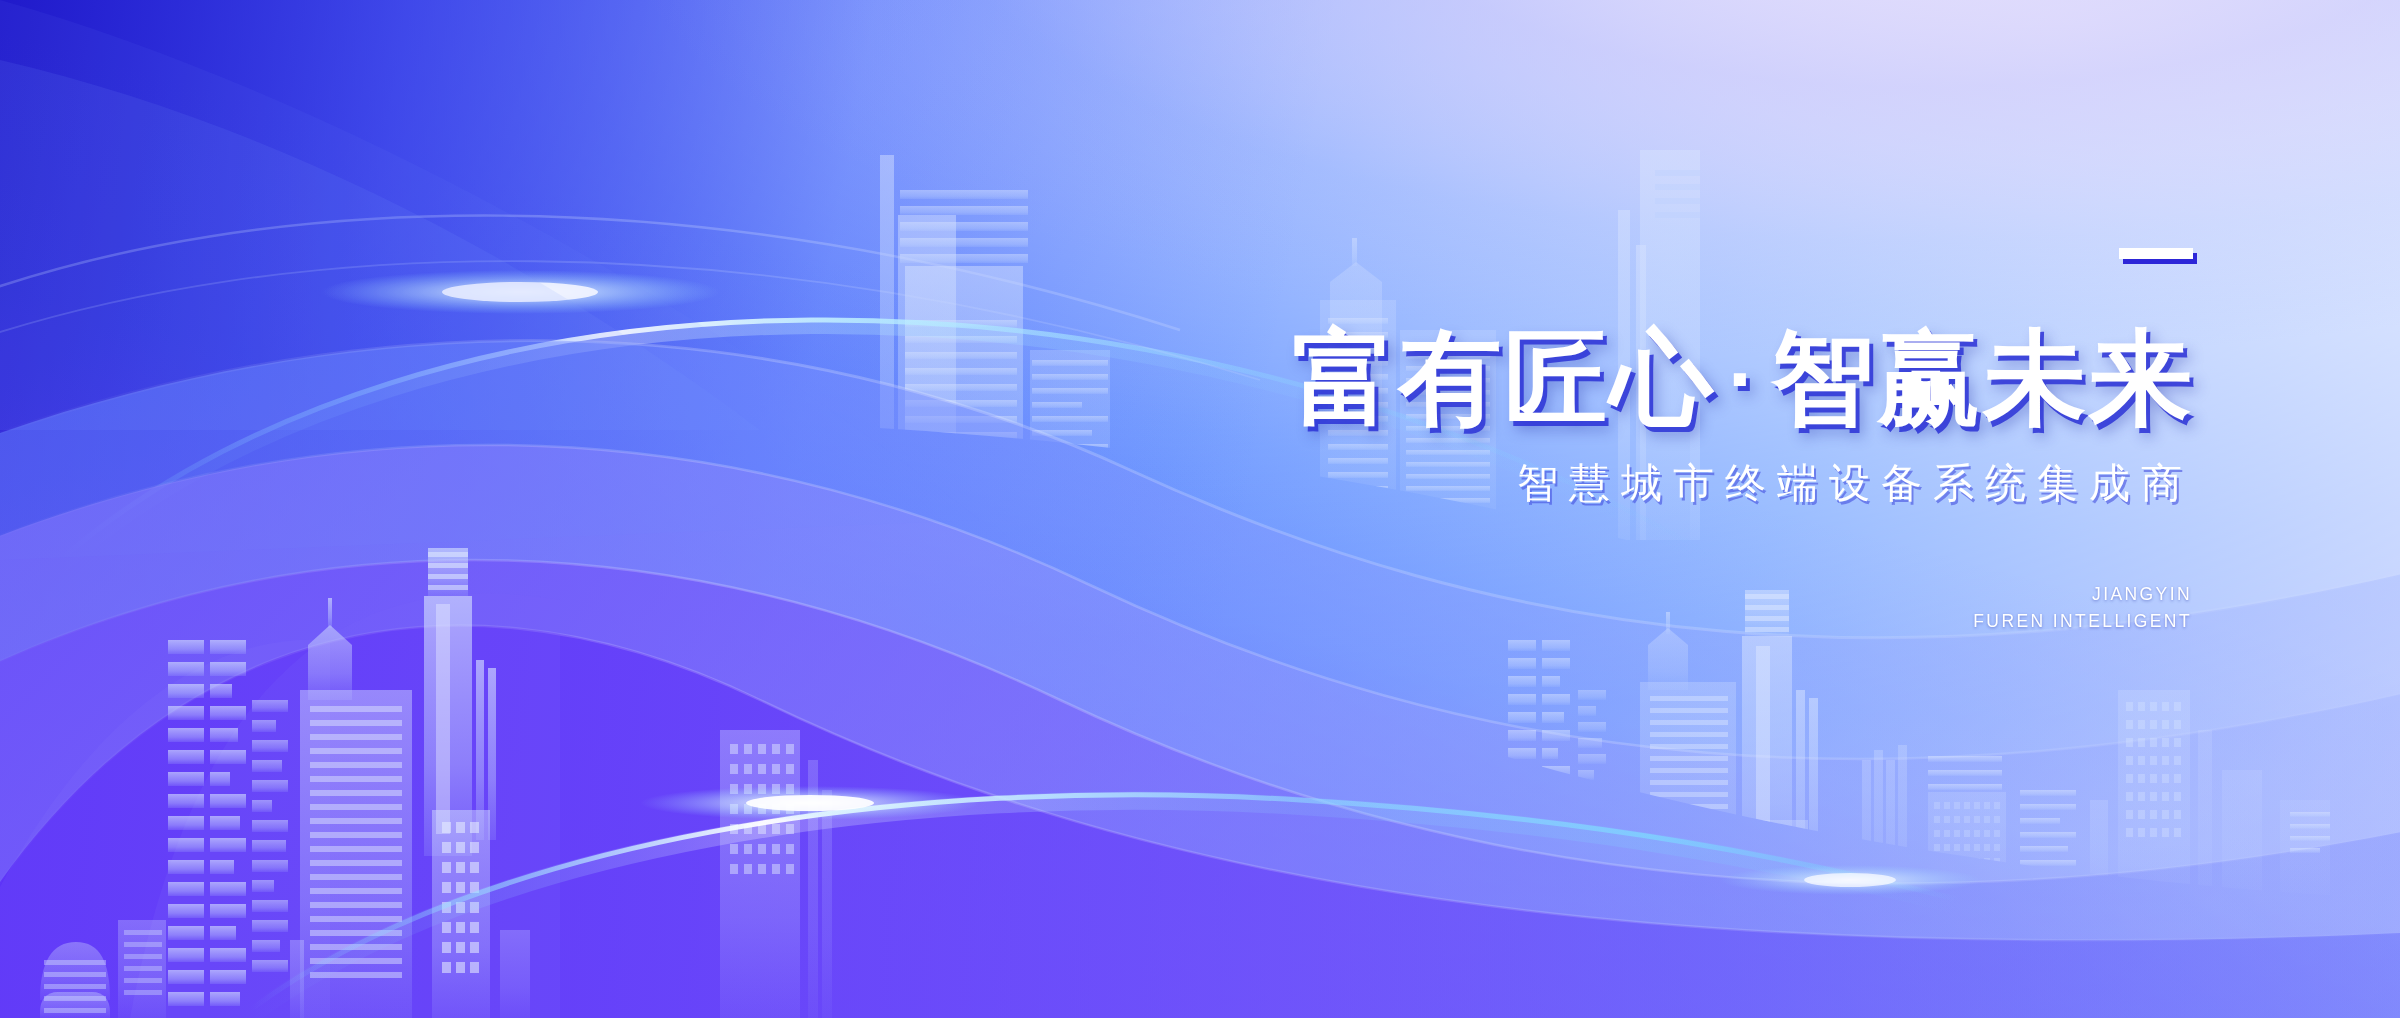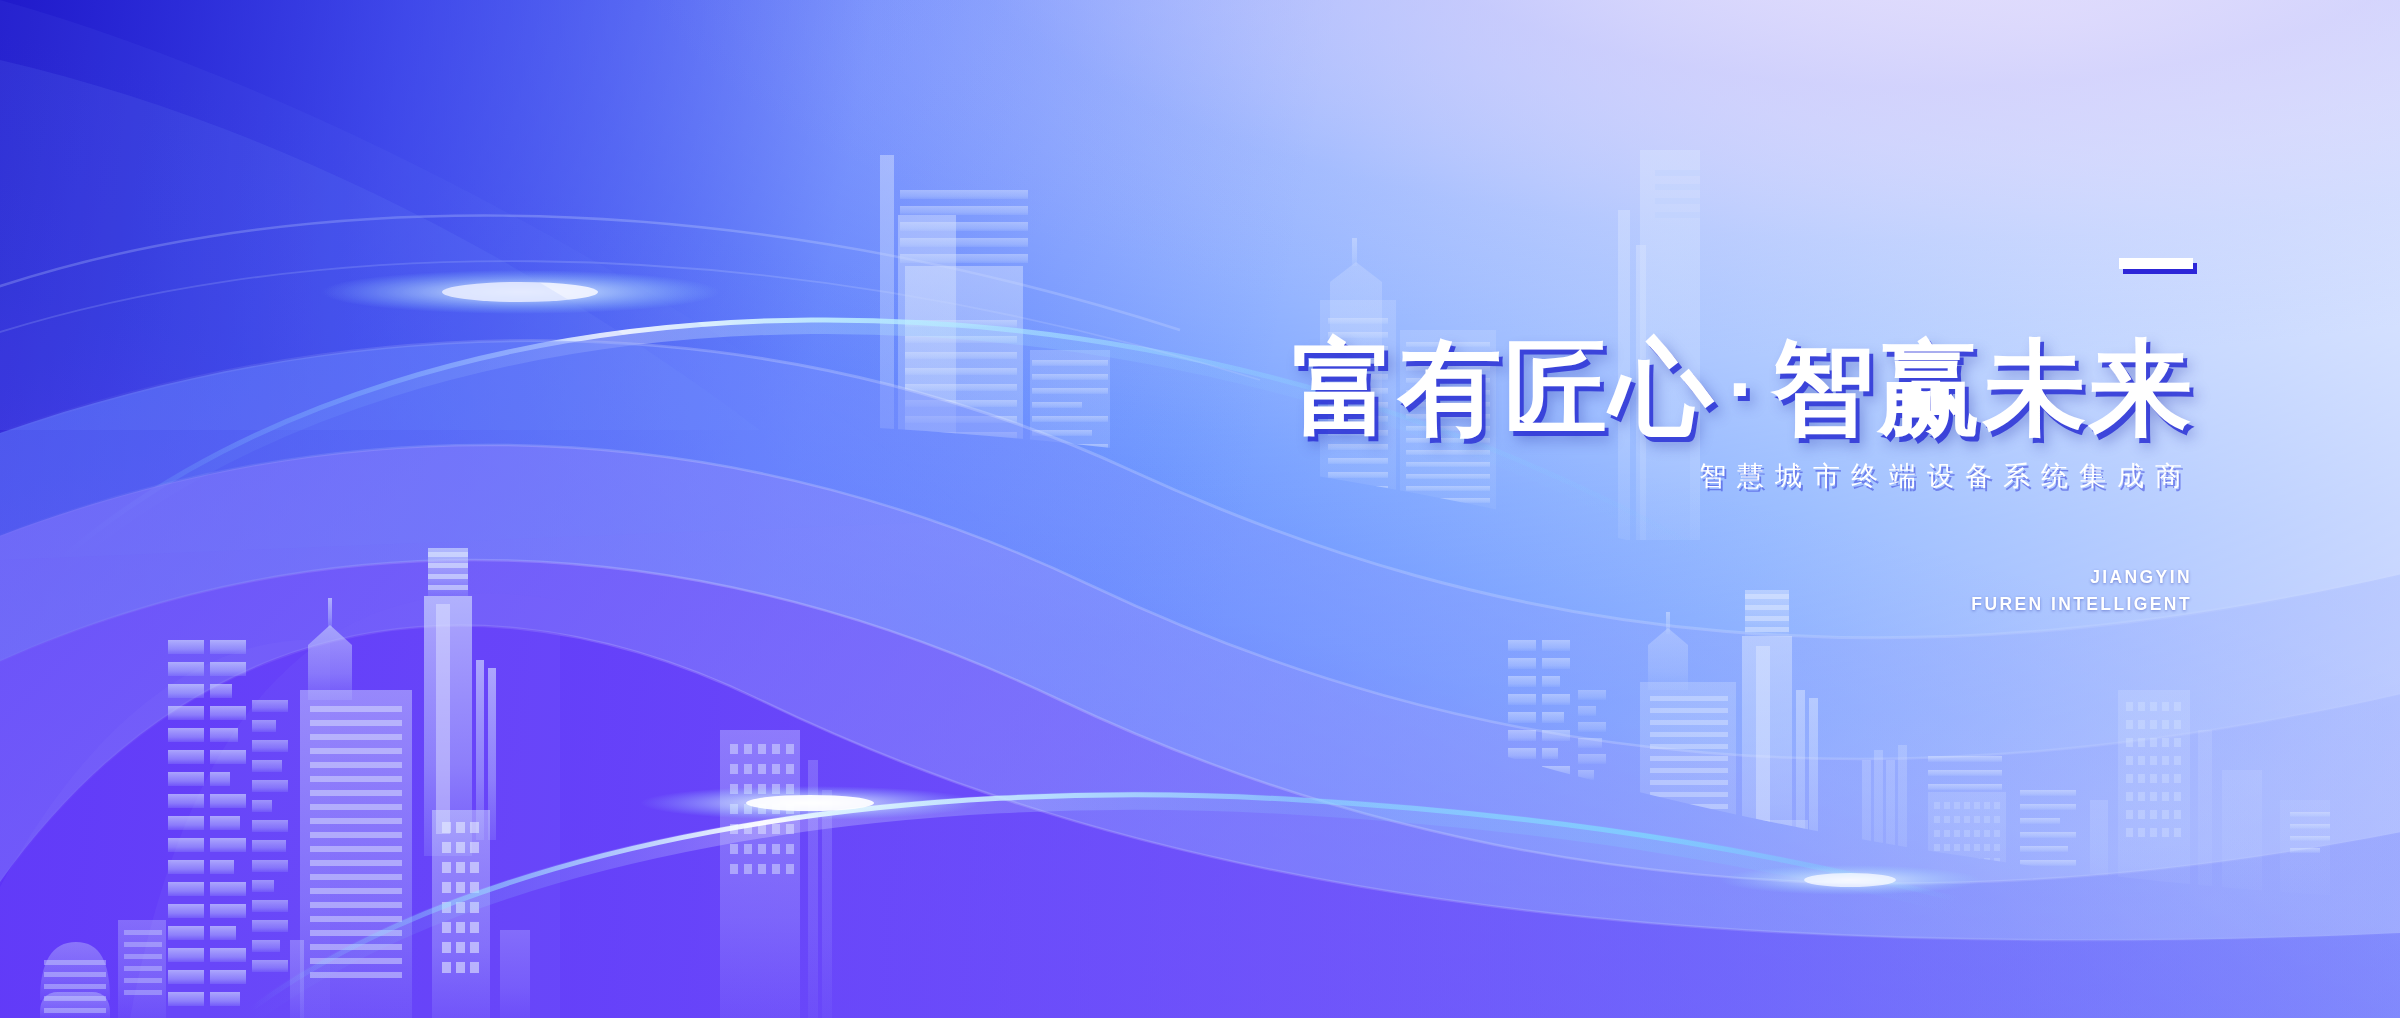--- a/index.html
+++ b/index.html
@@ -50,21 +50,21 @@
     inset: 0;
     width: 2400px;
     height: 1018px;
   }
   .layer svg { display: block; }
 
   
   .text-block {
     position: absolute;
     right: 205px;
-    top: 258px;
+    top: 248px;
     width: 1180px;
     text-align: right;
     z-index: 40;
   }
 
   .dash {
     display: inline-block;
     width: 74px;
     height: 11px;
     background: #ffffff;
@@ -90,37 +90,37 @@
   }
   .headline .mid-dot {
     padding: 0 12px;
     font-size: 86px;
     vertical-align: 6px;
   }
 
   .subtitle {
     font-family: "Liberation Sans", "DejaVu Sans", sans-serif;
     font-weight: 400;
-    font-size: 27px;
+    font-size: 41px;
     color: #ffffff;
     letter-spacing: 11px;
     white-space: nowrap;
-    margin: 16px 0 0 0;
+    margin: 24px 0 0 0;
     padding-right: 2px;
     text-shadow: 2px 3px 0 rgba(60,70,220,0.55);
   }
 
   .english {
     margin-top: 70px;
     padding-right: 3px;
     color: #ffffff;
     font-size: 17.5px;
     line-height: 27px;
     letter-spacing: 2.4px;
-    font-weight: 700;
+    font-weight: 400;
     white-space: nowrap;
     text-shadow: 0 1px 3px rgba(30,40,150,0.45);
   }
   .english div { display: block; }
 </style>
 </head>
 <body>
 
 <div class="banner">
 

